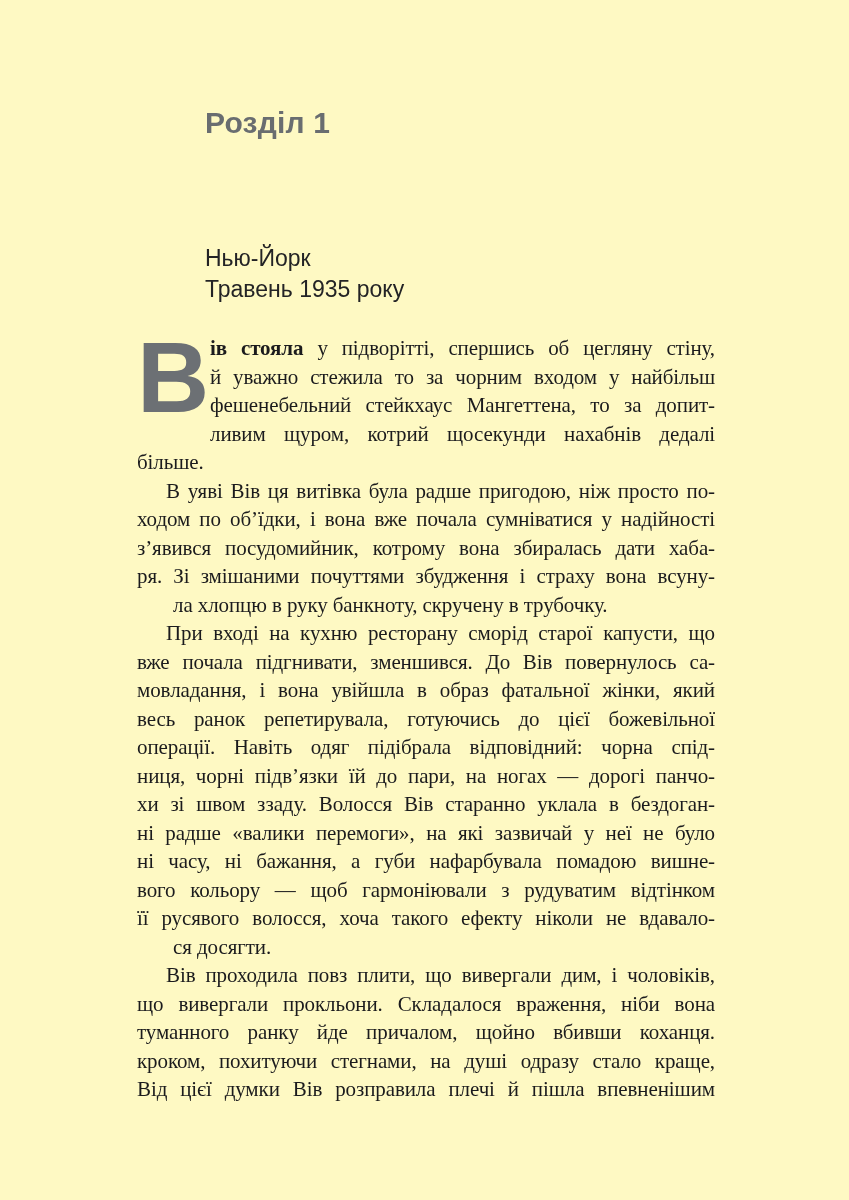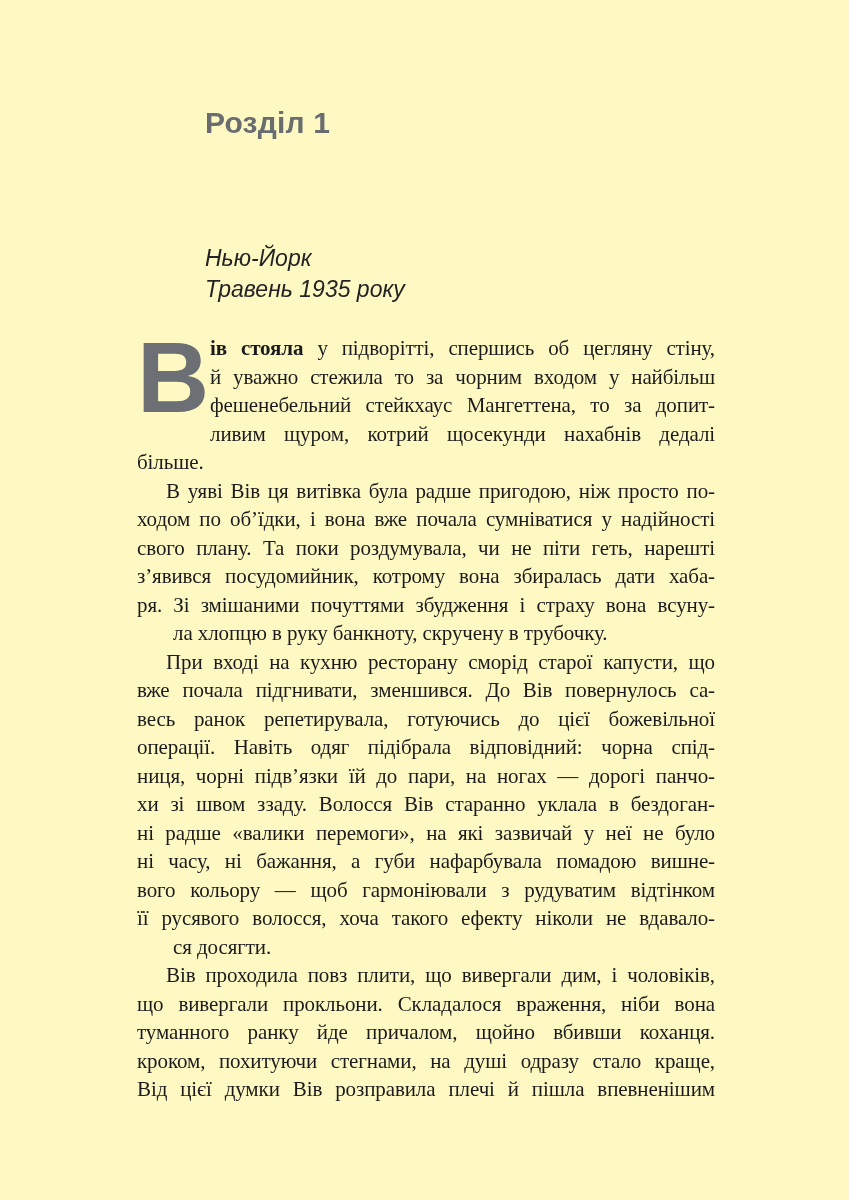--- a/index.html
+++ b/index.html
@@ -23,21 +23,20 @@
     font-size: 30px;
     line-height: 1.1;
     color: #696d70;
     letter-spacing: 0.2px;
   }
   .dateline {
     position: absolute;
     left: 205px;
     top: 243px;
     font-family: "Liberation Sans", "DejaVu Sans", sans-serif;
-    font-style: italic;
     font-size: 23px;
     line-height: 31px;
     color: #232325;
   }
   .body-text {
     position: absolute;
     left: 137px;
     top: 334px;
     width: 578px;
     font-size: 21px;
@@ -85,28 +84,28 @@
           <div class="line">й уважно стежила то за чорним входом у найбільш</div>
           <div class="line">фешенебельний стейкхаус Мангеттена, то за допит-</div>
           <div class="line">ливим щуром, котрий щосекунди нахабнів дедалі більше.</div>
         </div>
     </div>
 
     <div>
         <div class="para">
           <div class="line indent">В уяві Вів ця витівка була радше пригодою, ніж просто по-</div>
           <div class="line">ходом по об’їдки, і вона вже почала сумніватися у надійності</div>
-          <div class="line">свого плану. Та поки роздумувала, чи не піти геть, нарешті</div>
           <div class="line">з’явився посудомийник, котрому вона збиралась дати хаба-</div>
           <div class="line">ря. Зі змішаними почуттями збудження і страху вона всуну-</div>
           <div class="line last">ла хлопцю в руку банкноту, скручену в трубочку.</div>
         </div>
         <div class="para">
           <div class="line indent">При вході на кухню ресторану сморід старої капусти, що</div>
           <div class="line">вже почала підгнивати, зменшився. До Вів повернулось са-</div>
+          <div class="line">мовладання, і вона увійшла в образ фатальної жінки, який</div>
           <div class="line">весь ранок репетирувала, готуючись до цієї божевільної</div>
           <div class="line">операції. Навіть одяг підібрала відповідний: чорна спід-</div>
           <div class="line">ниця, чорні підв’язки їй до пари, на ногах — дорогі панчо-</div>
           <div class="line">хи зі швом ззаду. Волосся Вів старанно уклала в бездоган-</div>
           <div class="line">ні радше «валики перемоги», на які зазвичай у неї не було</div>
           <div class="line">ні часу, ні бажання, а губи нафарбувала помадою вишне-</div>
           <div class="line">вого кольору — щоб гармоніювали з рудуватим відтінком</div>
           <div class="line">її русявого волосся, хоча такого ефекту ніколи не вдавало-</div>
           <div class="line last">ся досягти.</div>
         </div>

